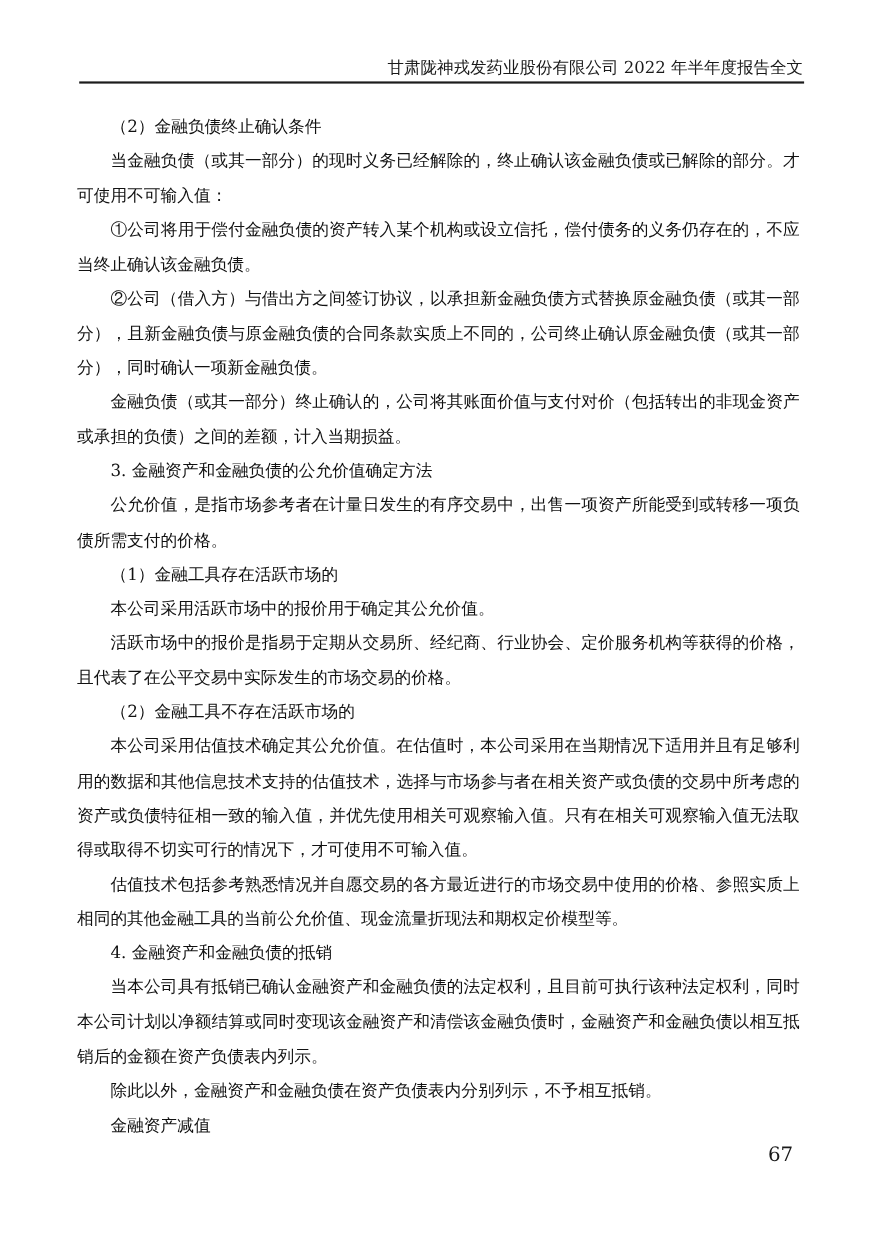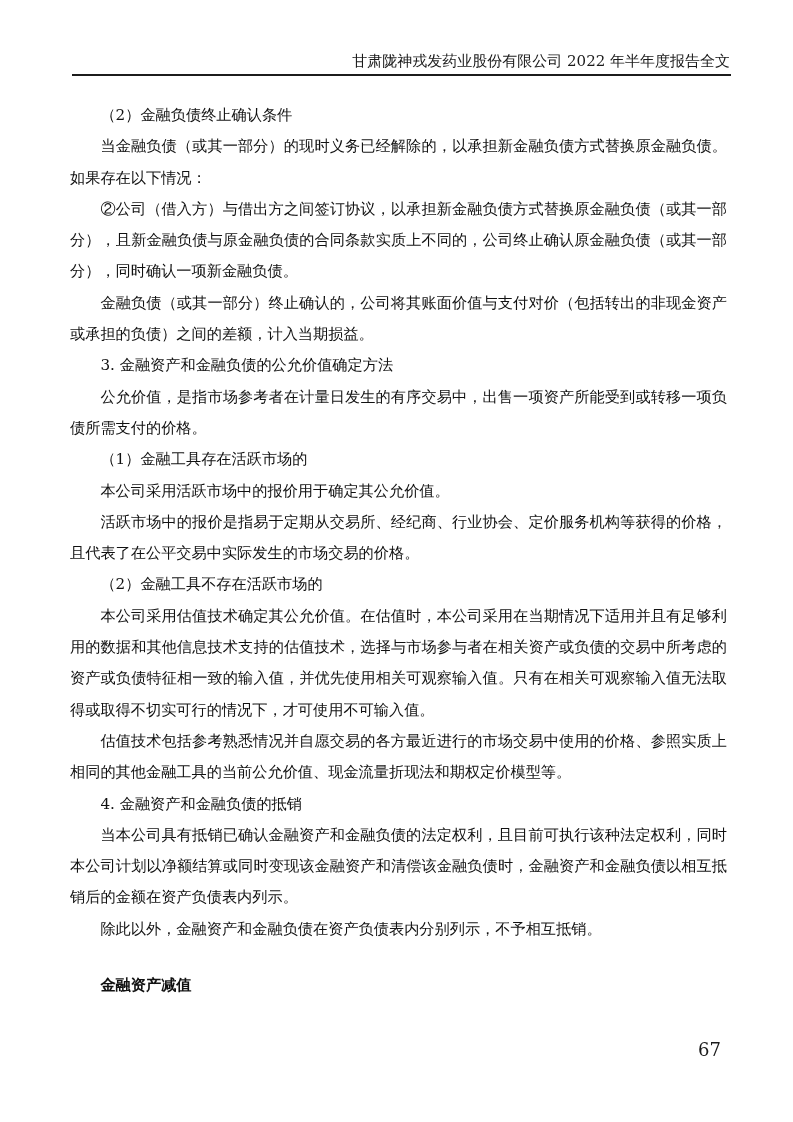--- a/index.html
+++ b/index.html
@@ -45,43 +45,43 @@
     margin: 0;
     padding: 0;
     font-size: 15.2px;
     line-height: 31.3px;
     text-align: justify;
     text-justify: inter-ideograph;
     text-indent: 2em;
     color: #111111;
   }
   .doc-body p.bold {
-    font-weight: bold;
-    margin-top: 25px;
+    font-weight: normal;
   }
   .page-number {
     position: absolute;
     right: 72px;
     top: 1039px;
     font-size: 18px;
     color: #1a1a1a;
   }
 </style>
 </head>
 <body>
 
 <div class="page">
 
   <div class="page-header">甘肃陇神戎发药业股份有限公司 2022 年半年度报告全文</div>
 
   <div class="header-rule"></div>
 
   <div class="doc-body">
     <p>（2）金融负债终止确认条件</p>
-    <p>当金融负债（或其一部分）的现时义务已经解除的，以承担新金融负债方式替换原金融负债。如果存在以下情况：</p>
+    <p>当金融负债（或其一部分）的现时义务已经解除的，终止确认该金融负债或已解除的部分。才可使用不可输入值：</p>
+    <p>①公司将用于偿付金融负债的资产转入某个机构或设立信托，偿付债务的义务仍存在的，不应当终止确认该金融负债。</p>
     <p>②公司（借入方）与借出方之间签订协议，以承担新金融负债方式替换原金融负债（或其一部分），且新金融负债与原金融负债的合同条款实质上不同的，公司终止确认原金融负债（或其一部分），同时确认一项新金融负债。</p>
     <p>金融负债（或其一部分）终止确认的，公司将其账面价值与支付对价（包括转出的非现金资产或承担的负债）之间的差额，计入当期损益。</p>
     <p>3. 金融资产和金融负债的公允价值确定方法</p>
     <p>公允价值，是指市场参考者在计量日发生的有序交易中，出售一项资产所能受到或转移一项负债所需支付的价格。</p>
     <p>（1）金融工具存在活跃市场的</p>
     <p>本公司采用活跃市场中的报价用于确定其公允价值。</p>
     <p>活跃市场中的报价是指易于定期从交易所、经纪商、行业协会、定价服务机构等获得的价格，且代表了在公平交易中实际发生的市场交易的价格。</p>
     <p>（2）金融工具不存在活跃市场的</p>
     <p>本公司采用估值技术确定其公允价值。在估值时，本公司采用在当期情况下适用并且有足够利用的数据和其他信息技术支持的估值技术，选择与市场参与者在相关资产或负债的交易中所考虑的资产或负债特征相一致的输入值，并优先使用相关可观察输入值。只有在相关可观察输入值无法取得或取得不切实可行的情况下，才可使用不可输入值。</p>
     <p>估值技术包括参考熟悉情况并自愿交易的各方最近进行的市场交易中使用的价格、参照实质上相同的其他金融工具的当前公允价值、现金流量折现法和期权定价模型等。</p>

